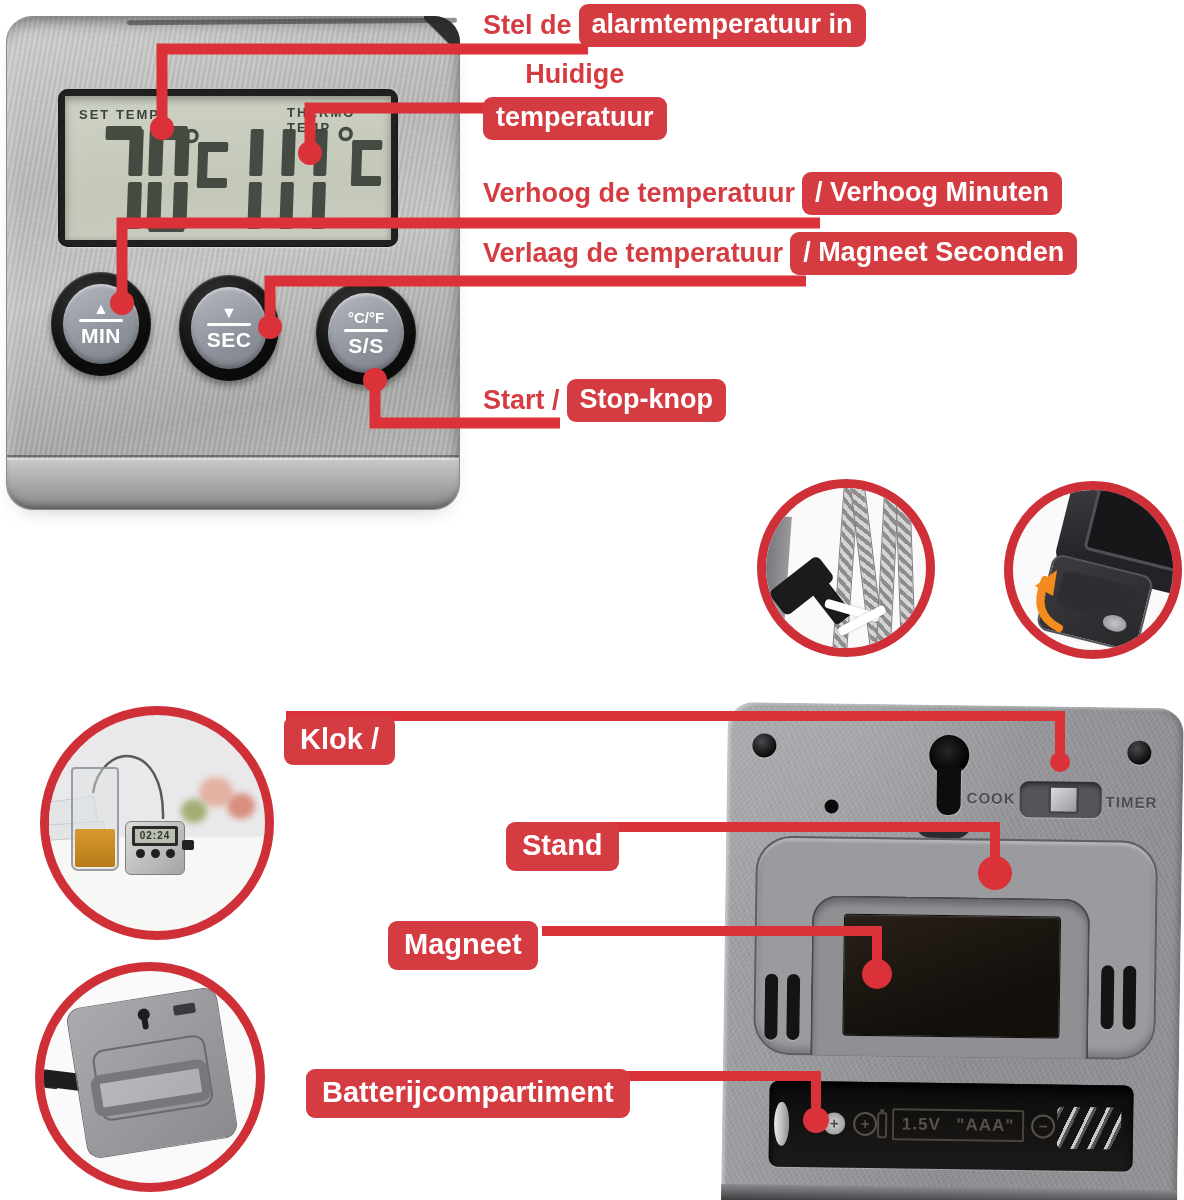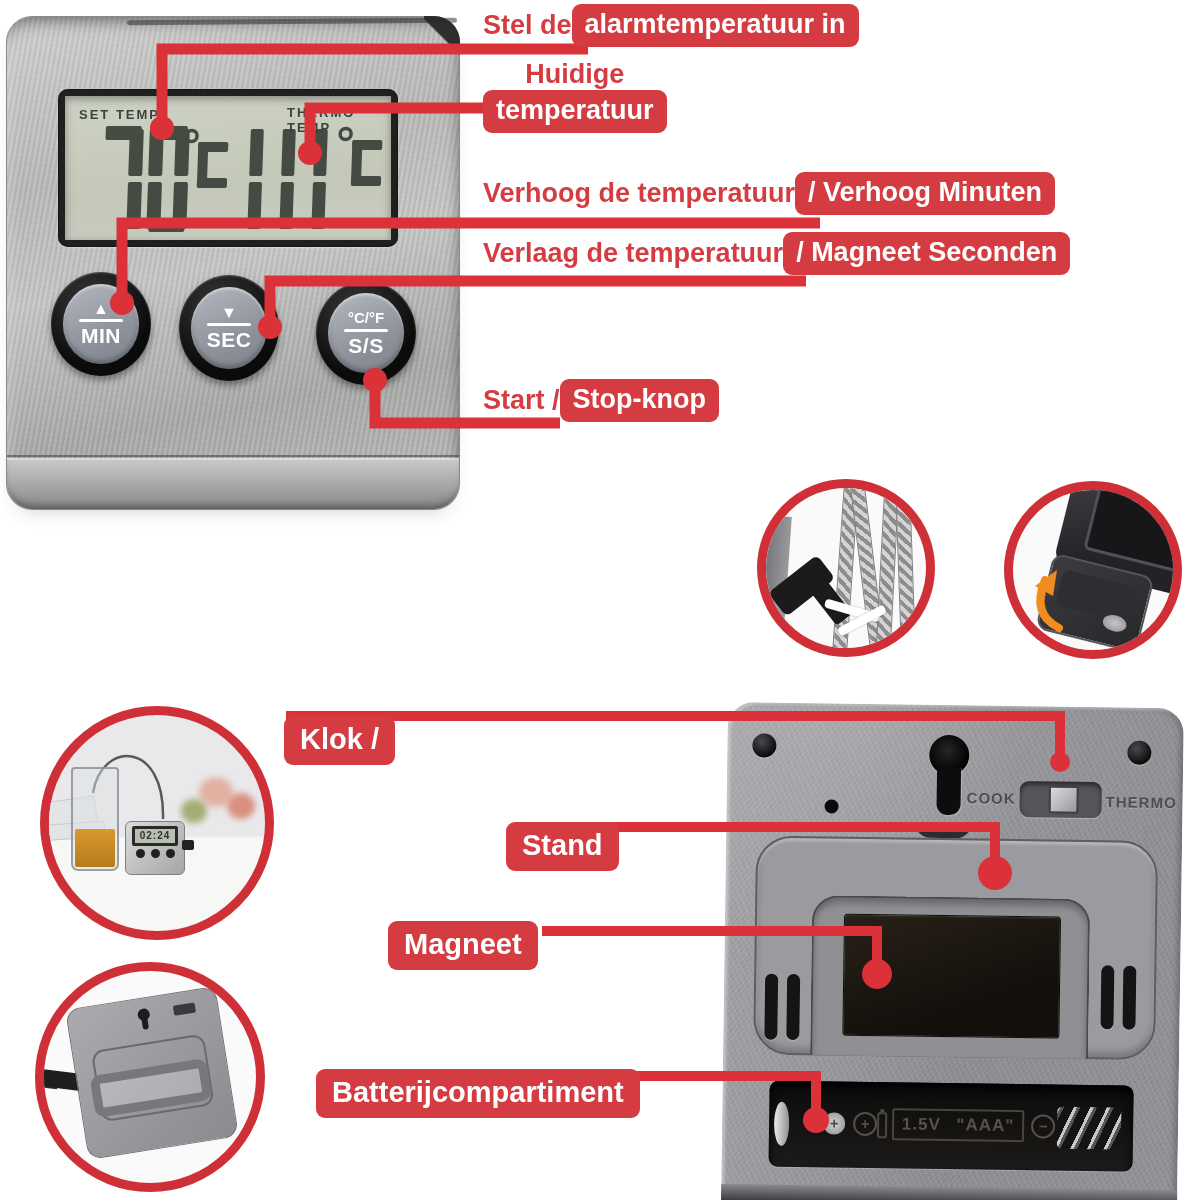--- a/index.html
+++ b/index.html
@@ -147,21 +147,21 @@
   .bk-keys{position:absolute;left:73px;top:19px;width:6px;height:12px;background:#1d1d1f;border-radius:0 0 3px 3px;}
   .bk-switch{position:absolute;right:22px;top:12px;width:22px;height:10px;background:#3a3a3e;border-radius:2px;}
   .bk-standrec{position:absolute;left:18px;top:44px;right:18px;bottom:34px;border:2px solid #6a6a6e;border-radius:12px;}
   .bk-flap{position:absolute;left:48px;top:96px;width:118px;height:42px;border:9px solid #77777c;
     border-radius:10px;box-sizing:border-box;transform:rotate(-9deg);background:rgba(255,255,255,.25);}
   .bk-probe{position:absolute;left:-8px;top:102px;width:74px;height:17px;background:#1e1e1e;
     border-radius:9px;transform:rotate(7deg);}
   .bk-probe-tip{position:absolute;left:-8px;top:100px;width:22px;height:17px;background:#3c2a1c;
     border-radius:9px 0 0 9px;transform:rotate(7deg);}
   
-  .callout-row{position:absolute;display:flex;align-items:center;height:48px;white-space:nowrap;}
+  .callout-row{position:absolute;display:flex;align-items:center;gap:7px;height:48px;white-space:nowrap;}
   .co-prefix,.co-suffix{font-size:27px;font-weight:bold;color:#d53c42;}
   .co-box{font-size:27px;font-weight:bold;color:#fff;background:#d53c42;padding:5px 13px 7px;
     border-radius:9px;}
   .callout-row.back{height:52px;}
   .callout-row.back .co-box,.co-box.back{font-size:29px;padding:7px 16px 9px;}
   .callout-row.back .co-suffix{font-size:29px;}
   .co-box.solo{position:absolute;}
   #overlay{position:absolute;left:0;top:0;z-index:5;pointer-events:none;}
   .lab{z-index:6;}
 </style>
@@ -238,21 +238,21 @@
     <div class="screw" style="left:25px;top:31px;"></div>
     <div class="screw" style="left:400px;top:33px;"></div>
     <div class="keyhole-circle"></div>
     <div class="keyhole-stem"></div>
     <div class="thumb-notch"></div>
     <div class="back-hole"></div>
     <div class="switch-track">
       <div class="switch-knob"></div>
     </div>
     <span id="cook-label" class="eng">COOK</span>
-    <span id="timer-label" class="eng">THERMO</span>
+    <span id="timer-label" class="eng">TIMER</span>
     <div class="stand-outer"></div>
     <div class="stand-inner"></div>
     <div class="magnet"></div>
     <div class="slot" style="left:41px;top:271px;height:66px;"></div>
     <div class="slot" style="left:63px;top:271px;height:66px;"></div>
     <div class="slot" style="left:377px;top:258px;height:64px;"></div>
     <div class="slot" style="left:399px;top:258px;height:64px;"></div>
     <div class="batt-recess">
       <div class="batt-contact"></div>
       <div class="batt-screw">+</div>
@@ -378,15 +378,15 @@
   <div class="callout-row lab" style="left:483px;top:376px;">
     <span class="co-prefix">Start /</span>
     <span class="co-box">Stop-knop</span>
   </div>
 
   <div class="callout-row back lab" style="left:284px;top:714px;">
     <span class="co-box">Klok /</span>
   </div>
   <span class="co-box back solo lab" style="left:506px;top:822px;">Stand</span>
   <span class="co-box back solo lab" style="left:388px;top:921px;">Magneet</span>
-  <span class="co-box back solo lab" style="left:316px;top:1069px;">Batterijcompartiment</span>
+  <span class="co-box back solo lab" style="left:306px;top:1069px;">Batterijcompartiment</span>
 
 </div>
 
 </body></html>

